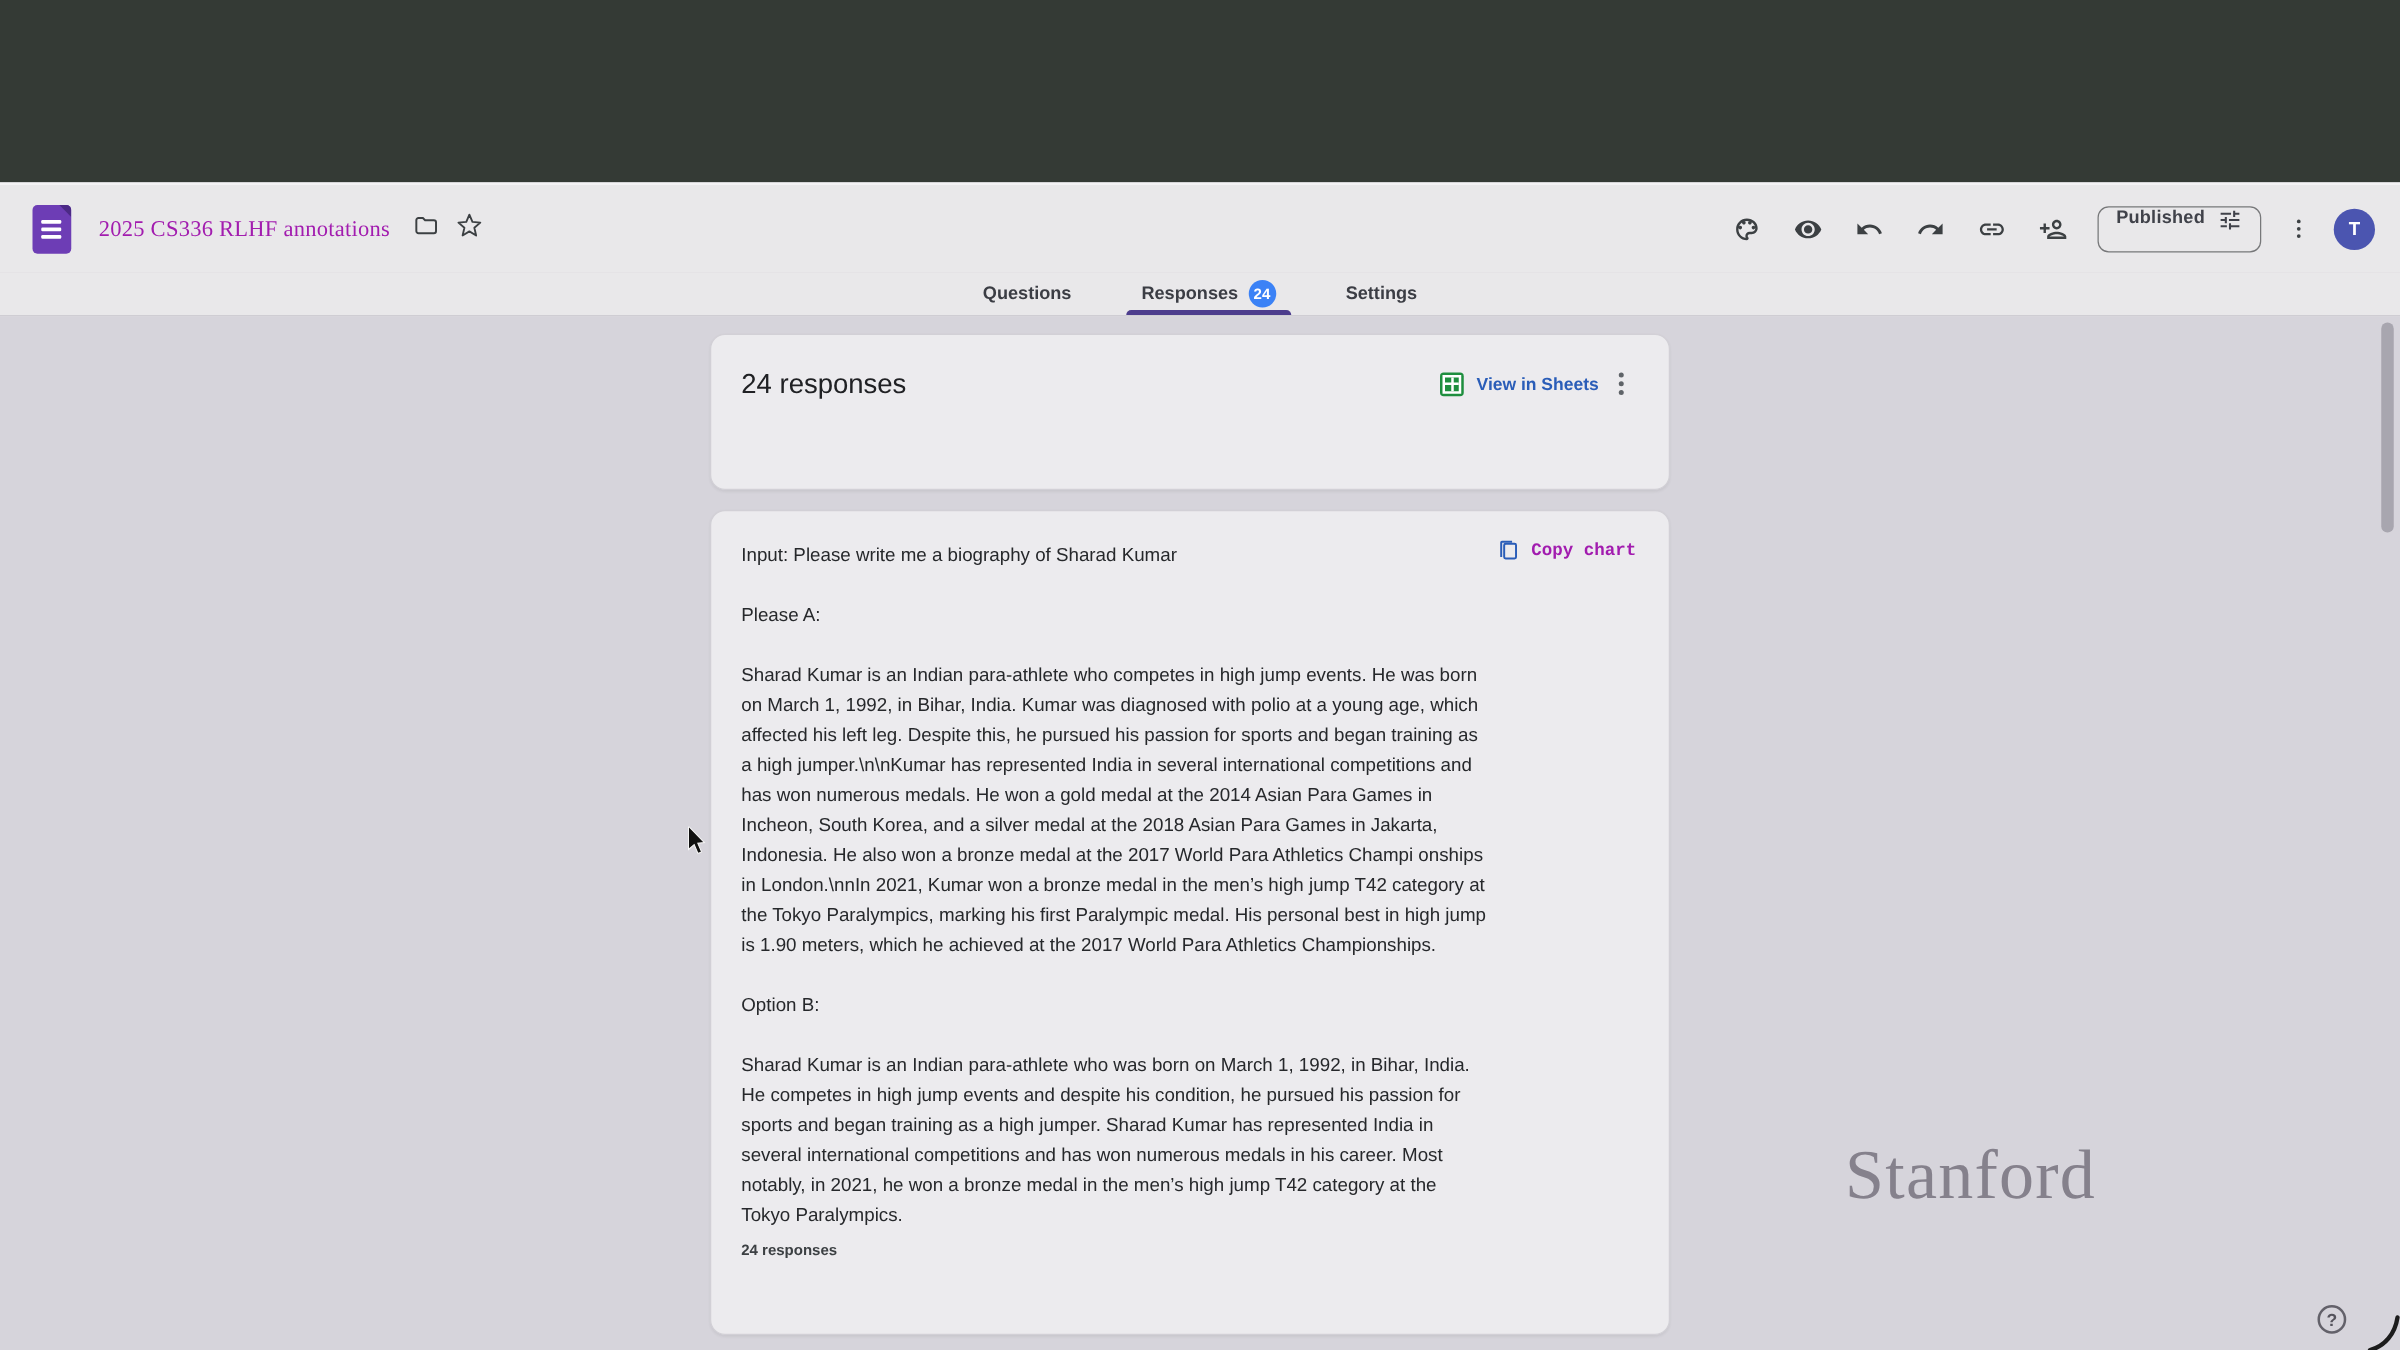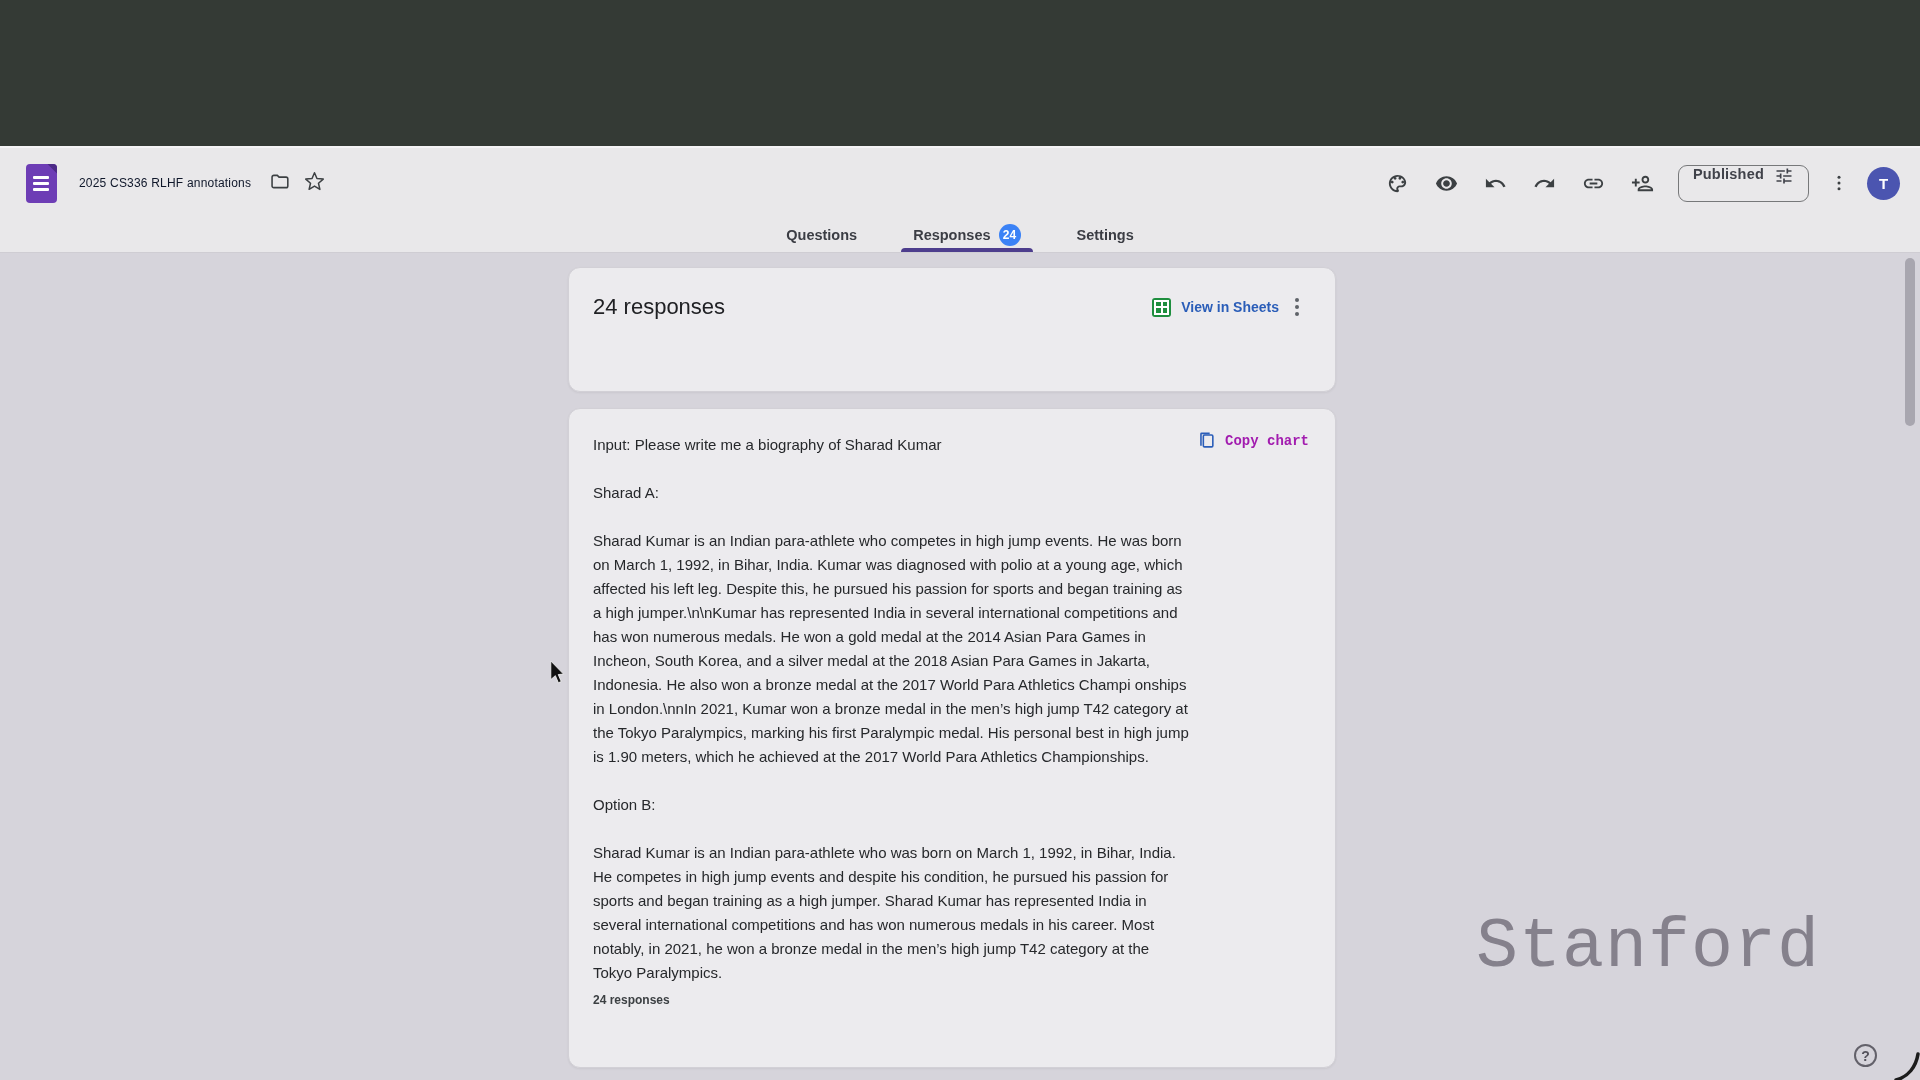--- a/index.html
+++ b/index.html
@@ -9,21 +9,21 @@
   .topbar { position:absolute; left:0; top:0; width:1920px; height:146px; background:#343a35; }
 
   .appheader { position:absolute; left:0; top:146px; width:1920px; height:72px;
                background:#e9e8ea; border-top:2px solid #f4f3f5;
                display:flex; align-items:center; padding:0 20px 0 26px; }
   .forms-logo { width:31px; height:39px; background:#6d3db5; border-radius:4px; position:relative; overflow:hidden; flex:0 0 auto; }
   .forms-logo .fold { position:absolute; right:0; top:0; width:10px; height:10px; background:#4c2a86; clip-path:polygon(0 0, 100% 100%, 100% 0); }
   .forms-logo .lines { position:absolute; left:7px; top:12px; }
   .forms-logo .lines div { height:3px; background:#fff; margin-bottom:3px; border-radius:1px; }
   .forms-logo .lines .l1 { width:16px; } .forms-logo .lines .l2 { width:16px; } .forms-logo .lines .l3 { width:16px; }
-  .doc-title { font-size:12px; color:#0f172a; margin-left:22px; letter-spacing:.2px; }
+  .doc-title { font-size:18px; color:#a21caf; margin-left:22px; letter-spacing:.2px;font-family:Liberation Serif, serif; }
   .hdr-mini { display:flex; align-items:center; margin-left:18px; gap:14px; }
   .icon-btn { width:40px; height:40px; display:flex; align-items:center; justify-content:center; border-radius:50%; cursor:pointer; }
   .icon-btn svg { display:block; }
   .hdr-right { margin-left:auto; display:flex; align-items:center; gap:9px; }
   .published-btn { height:37px; border:1.5px solid #77787a; border-radius:9px; background:transparent;
                    display:flex; align-items:flex-start; gap:10px; padding:0 14px; cursor:pointer; margin:0 6px; }
   .published-btn span { font-size:14.5px; font-weight:600; color:#40424a; letter-spacing:.2px; }
   .avatar { width:33px; height:33px; border-radius:50%; background:#4b55b0; color:#fff; font-size:15px; font-weight:700;
             display:flex; align-items:center; justify-content:center; margin-left:4px; cursor:pointer; }
 
@@ -60,22 +60,22 @@
   .subtab.active::after { content:""; position:absolute; bottom:0; left:50%; transform:translateX(-50%);
             width:58px; height:4px; background:#4d3d8d; border-radius:4px 4px 0 0; }
 
   .card2-inner { padding:24px 24px 0 24px; position:relative; }
   .qtext { width:596px; font-size:15px; line-height:24px; color:#26282b; }
   .block-gap { margin-bottom:24px; }
   .copychart { position:absolute; top:22px; right:26px; display:flex; align-items:center; gap:9px; cursor:pointer; }
   .copychart .link-label { color:#a21caf;font-family:Liberation Mono, monospace; }
   .resp-footer { font-size:12px; font-weight:600; color:#3c4043; margin-top:8px; }
 
-  .watermark { position:absolute; left:1476px; top:908px; font-family:Liberation Mono, monospace;
-               font-size:70px; color:#85818c; letter-spacing:1px; }
+  .watermark { position:absolute; left:1476px; top:908px; font-family:Liberation Serif, serif;
+               font-size:56px; color:#85818c; letter-spacing:1px; }
 
   .scroll-thumb { position:absolute; right:5px; top:258px; width:10px; height:168px; background:#a8a6af; border-radius:5px; }
 
   .cursor { position:absolute; left:549px; top:661px; }
   .help-fab { position:absolute; left:1854px; top:1044px; width:23px; height:23px; border-radius:50%;
               border:2px solid #63616a; color:#55535c; font-size:14px; font-weight:700;
               display:flex; align-items:center; justify-content:center; cursor:pointer; }
   .corner-squiggle { position:absolute; right:0; bottom:0; }
 </style>
 </head>
@@ -180,21 +180,21 @@
 <div class="card card2">
   <div class="card2-inner">
     <div class="copychart">
       <svg width="19" height="19" viewBox="0 0 24 24" fill="none" stroke="#2a5db8" stroke-width="2">
           <rect x="8" y="5" width="12" height="15" rx="1.5"></rect>
           <path d="M5 18.5V3.8C5 3.36 5.36 3 5.8 3H16"></path>
         </svg>
       <span class="link-label">Copy chart</span>
     </div>
     <div class="qtext block-gap">Input: Please write me a biography of Sharad Kumar</div>
-    <div class="qtext block-gap">Sharad A:</div>
+    <div class="qtext block-gap">Please A:</div>
     <div class="qtext block-gap">Sharad Kumar is an Indian para-athlete who competes in high jump events. He was born on March 1, 1992, in Bihar, India. Kumar was diagnosed with polio at a young age, which affected his left leg. Despite this, he pursued his passion for sports and began training as a high jumper.\n\nKumar has represented India in several international competitions and has won numerous medals. He won a gold medal at the 2014 Asian Para Games in Incheon, South Korea, and a silver medal at the 2018 Asian Para Games in Jakarta, Indonesia. He also won a bronze medal at the 2017 World Para Athletics Champi onships in London.\nnIn 2021, Kumar won a bronze medal in the men’s high jump T42 category at the Tokyo Paralympics, marking his first Paralympic medal. His personal best in high jump is 1.90 meters, which he achieved at the 2017 World Para Athletics Championships.</div>
     <div class="qtext block-gap">Option B:</div>
     <div class="qtext">Sharad Kumar is an Indian para-athlete who was born on March 1, 1992, in Bihar, India. He competes in high jump events and despite his condition, he pursued his passion for sports and began training as a high jumper. Sharad Kumar has represented India in several international competitions and has won numerous medals in his career. Most notably, in 2021, he won a bronze medal in the men’s high jump T42 category at the Tokyo Paralympics.</div>
     <div class="resp-footer">24 responses</div>
   </div>
 </div>
 
 <div class="watermark">Stanford</div>
 
 <div class="scroll-thumb"></div>

